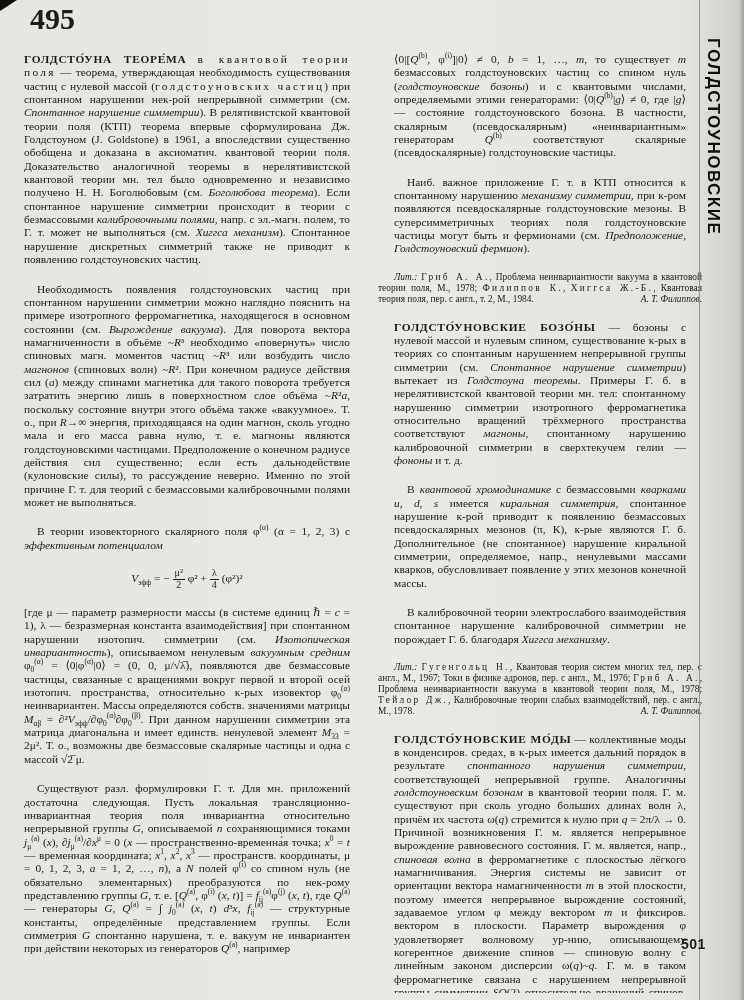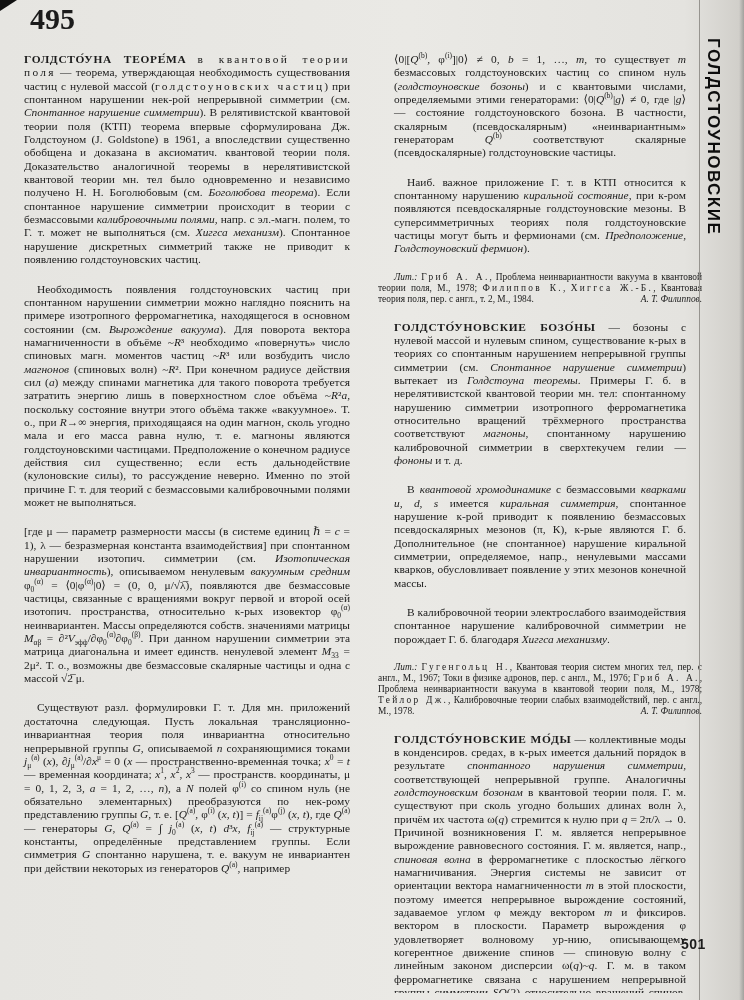--- a/index.html
+++ b/index.html
@@ -43,27 +43,29 @@
 <body>
 
 <div class="page">
   <div class="corner-mark"></div>
 
   <div class="pn-left">495</div>
 
   <div class="col col-left">
       <p class="body"><b class="entry-head">ГОЛДСТО́УНА ТЕОРЕ́МА</b> <span class="sp">в квантовой теории поля</span> — теорема, утверждающая необходимость существования частиц с нулевой массой (<span class="sp">голдстоуновских частиц</span>) при спонтанном нарушении нек-рой непрерывной симметрии (см. <i>Спонтанное нарушение симметрии</i>). В релятивистской квантовой теории поля (КТП) теорема впервые сформулирована Дж. Голдстоуном (J. Goldstone) в 1961, а впоследствии существенно обобщена и доказана в аксиоматич. квантовой теории поля. Доказательство аналогичной теоремы в нерелятивистской квантовой теории мн. тел было одновременно и независимо получено Н. Н. Боголюбовым (см. <i>Боголюбова теорема</i>). Если спонтанное нарушение симметрии происходит в теории с безмассовыми <i>калибровочными полями</i>, напр. с эл.-магн. полем, то Г. т. может не выполняться (см. <i>Хиггса механизм</i>). Спонтанное нарушение дискретных симметрий также не приводит к появлению голдстоуновских частиц.</p>
       <p class="body ind">Необходимость появления голдстоуновских частиц при спонтанном нарушении симметрии можно наглядно пояснить на примере изотропного ферромагнетика, находящегося в основном состоянии (см. <i>Вырождение вакуума</i>). Для поворота вектора намагниченности в объёме ~<i>R</i>³ необходимо «повернуть» число спиновых магн. моментов частиц ~<i>R</i>³ или возбудить число <i>магнонов</i> (спиновых волн) ~<i>R</i>². При конечном радиусе действия сил (<i>a</i>) между спинами магнетика для такого поворота требуется затратить энергию лишь в поверхностном слое объёма ~<i>R</i>²<i>a</i>, поскольку состояние внутри этого объёма также «вакуумное». Т. о., при <i>R</i>→∞ энергия, приходящаяся на один магнон, сколь угодно мала и его масса равна нулю, т. е. магноны являются голдстоуновскими частицами. Предположение о конечном радиусе действия сил существенно; если есть дальнодействие (кулоновские силы), то рассуждение неверно. Именно по этой причине Г. т. для теорий с безмассовыми калибровочными полями может не выполняться.</p>
+      <p class="body ind">В теории изовекторного скалярного поля φ<sup>(α)</sup> (α = 1, 2, 3) с <i>эффективным потенциалом</i></p>
+      <p class="formula"><i>V</i><sub>эфф</sub> = − <span class="frac"><span>μ²</span><span>2</span></span> φ² + <span class="frac"><span>λ</span><span>4</span></span> (φ²)²</p>
       <p class="body">[где μ — параметр размерности массы (в системе единиц ℏ = <i>c</i> = 1), λ — безразмерная константа взаимодействия] при спонтанном нарушении изотопич. симметрии (см. <i>Изотопическая инвариантность</i>), описываемом ненулевым <i>вакуумным средним</i> φ<sub>0</sub><sup>(α)</sup> = ⟨0|φ<sup>(α)</sup>|0⟩ = (0, 0, μ/√λ̅), появляются две безмассовые частицы, связанные с вращениями вокруг первой и второй осей изотопич. пространства, относительно к-рых изовектор φ<sub>0</sub><sup>(α)</sup> неинвариантен. Массы определяются собств. значениями матрицы <i>M</i><sub>αβ</sub> = ∂²<i>V</i><sub>эфф</sub>/∂φ<sub>0</sub><sup>(α)</sup>∂φ<sub>0</sub><sup>(β)</sup>. При данном нарушении симметрии эта матрица диагональна и имеет единств. ненулевой элемент <i>M</i><sub>33</sub> = 2μ². Т. о., возможны две безмассовые скалярные частицы и одна с массой √2̅ μ.</p>
       <p class="body ind">Существуют разл. формулировки Г. т. Для мн. приложений достаточна следующая. Пусть локальная трансляционно-инвариантная теория поля инвариантна относительно непрерывной группы <i>G</i>, описываемой <i>n</i> сохраняющимися токами <i>j</i><sub>μ</sub><sup>(a)</sup> (<i>x</i>), ∂<i>j</i><sub>μ</sub><sup>(a)</sup>/∂<i>x</i><sup>μ</sup> = 0 (<i>x</i> — пространственно-временна́я точка; <i>x</i><sup>0</sup> = <i>t</i> — временная координата; <i>x</i><sup>1</sup>, <i>x</i><sup>2</sup>, <i>x</i><sup>3</sup> — пространств. координаты, μ = 0, 1, 2, 3, <i>a</i> = 1, 2, …, <i>n</i>), а <i>N</i> полей φ<sup>(i)</sup> со спином нуль (не обязательно элементарных) преобразуются по нек-рому представлению группы <i>G</i>, т. е. [<i>Q</i><sup>(a)</sup>, φ<sup>(i)</sup> (<i>x</i>, <i>t</i>)] = <i>f</i><sub>ij</sub><sup>(a)</sup>φ<sup>(j)</sup> (<i>x</i>, <i>t</i>), где <i>Q</i><sup>(a)</sup> — генераторы <i>G</i>, <i>Q</i><sup>(a)</sup> = ∫ <i>j</i><sub>0</sub><sup>(a)</sup> (<i>x</i>, <i>t</i>) <i>d</i>³<i>x</i>, <i>f</i><sub>ij</sub><sup>(a)</sup> — структурные константы, определённые представлением группы. Если симметрия <i>G</i> спонтанно нарушена, т. е. вакуум не инвариантен при действии некоторых из генераторов <i>Q</i><sup>(a)</sup>, например</p>
     </div>
 
   <div class="col col-right">
       <p class="body">⟨0|[<i>Q</i><sup>(b)</sup>, φ<sup>(i)</sup>]|0⟩ ≠ 0, <i>b</i> = 1, …, <i>m</i>, то существует <i>m</i> безмассовых голдстоуновских частиц со спином нуль (<i>голдстоуновские бозоны</i>) и с квантовыми числами, определяемыми этими генераторами: ⟨0|<i>Q</i><sup>(b)</sup>|<i>g</i>⟩ ≠ 0, где |<i>g</i>⟩ — состояние голдстоуновского бозона. В частности, скалярным (псевдоскалярным) «неинвариантным» генераторам <i>Q</i><sup>(b)</sup> соответствуют скалярные (псевдоскалярные) голдстоуновские частицы.</p>
-      <p class="body ind">Наиб. важное приложение Г. т. в КТП относится к спонтанному нарушению <i>киральной состояние</i>, при к-ром появляются псевдоскалярные голдстоуновские мезоны. В суперсимметричных теориях поля голдстоуновские частицы могут быть и фермионами (см. <i>Предположение</i>, <i>Голдстоуновский фермион</i>).</p>
+      <p class="body ind">Наиб. важное приложение Г. т. в КТП относится к спонтанному нарушению <i>механизму симметрии</i>, при к-ром появляются псевдоскалярные голдстоуновские мезоны. В суперсимметричных теориях поля голдстоуновские частицы могут быть и фермионами (см. <i>Предположение</i>, <i>Голдстоуновский фермион</i>).</p>
       <p class="lit"><i>Лит.:</i> <span class="sp">Гриб А. А.</span>, Проблема неинвариантности вакуума в квантовой теории поля, М., 1978; <span class="sp">Филиппов К.</span>, <span class="sp">Хиггса Ж.-Б.</span>, Квантовая теория поля, пер. с англ., т. 2, М., 1984. <span class="lit-author">А. Т. Филиппов.</span></p>
       <p class="body"><b class="entry-head">ГОЛДСТО́УНОВСКИЕ БОЗО́НЫ</b> — бозоны с нулевой массой и нулевым спином, существование к-рых в теориях со спонтанным нарушением непрерывной группы симметрии (см. <i>Спонтанное нарушение симметрии</i>) вытекает из <i>Голдстоуна теоремы</i>. Примеры Г. б. в нерелятивистской квантовой теории мн. тел: спонтанному нарушению симметрии изотропного ферромагнетика относительно вращений трёхмерного пространства соответствуют <i>магноны</i>, спонтанному нарушению калибровочной симметрии в сверхтекучем гелии — <i>фононы</i> и т. д.</p>
       <p class="body ind">В <i>квантовой хромодинамике</i> с безмассовыми <i>кварками u, d, s</i> имеется <i>киральная симметрия</i>, спонтанное нарушение к-рой приводит к появлению безмассовых псевдоскалярных мезонов (π, К), к-рые являются Г. б. Дополнительное (не спонтанное) нарушение киральной симметрии, определяемое, напр., ненулевыми массами кварков, обусловливает появление у этих мезонов конечной массы.</p>
       <p class="body ind">В калибровочной теории электрослабого взаимодействия спонтанное нарушение калибровочной симметрии не порождает Г. б. благодаря <i>Хиггса механизму</i>.</p>
       <p class="lit"><i>Лит.:</i> <span class="sp">Гугенгольц Н.</span>, Квантовая теория систем многих тел, пер. с англ., М., 1967; Токи в физике адронов, пер. с англ., М., 1976; <span class="sp">Гриб А. А.</span>, Проблема неинвариантности вакуума в квантовой теории поля, М., 1978; <span class="sp">Тейлор Дж.</span>, Калибровочные теории слабых взаимодействий, пер. с англ., М., 1978. <span class="lit-author">А. Т. Филиппов.</span></p>
       <p class="body"><b class="entry-head">ГОЛДСТО́УНОВСКИЕ МО́ДЫ</b> — коллективные моды в конденсиров. средах, в к-рых имеется дальний порядок в результате <i>спонтанного нарушения симметрии</i>, соответствующей непрерывной группе. Аналогичны <i>голдстоуновским бозонам</i> в квантовой теории поля. Г. м. существуют при сколь угодно больших длинах волн λ, причём их частота ω(<i>q</i>) стремится к нулю при <i>q</i> = 2π/λ → 0. Причиной возникновения Г. м. является непрерывное вырождение равновесного состояния. Г. м. является, напр., <i>спиновая волна</i> в ферромагнетике с плоскостью лёгкого намагничивания. Энергия системы не зависит от ориентации вектора намагниченности <i>m</i> в этой плоскости, поэтому имеется непрерывное вырождение состояний, задаваемое углом φ между вектором <i>m</i> и фиксиров. вектором в плоскости. Параметр вырождения φ удовлетворяет волновому ур-нию, описывающему когерентное движение спинов — спиновую волну с линейным законом дисперсии ω(<i>q</i>)~<i>q</i>. Г. м. в таком ферромагнетике связана с нарушением непрерывной группы симметрии <i>SO</i>(2) относительно вращений спинов. Действительно, при повороте спинов вокруг оси, перпендикулярной к плоскости лёгкого намагничивания, равновесное состояние не остаётся инвариантным, а переходит в др. состояния с той же энергией. Аналогичные Г. м. возникают в др. системах. Поскольку Г. м. представляют собой колебания параметра вырождения, их число, как правило, совпадает с числом степеней свободы параметра вырождения. В кристаллич. твёрдых телах, где нарушена трансляц. инвариантность, Г. м. являются упругие волны. В сверхтекучем</p>
     </div>
 
   <div class="column-rule"></div>
 

